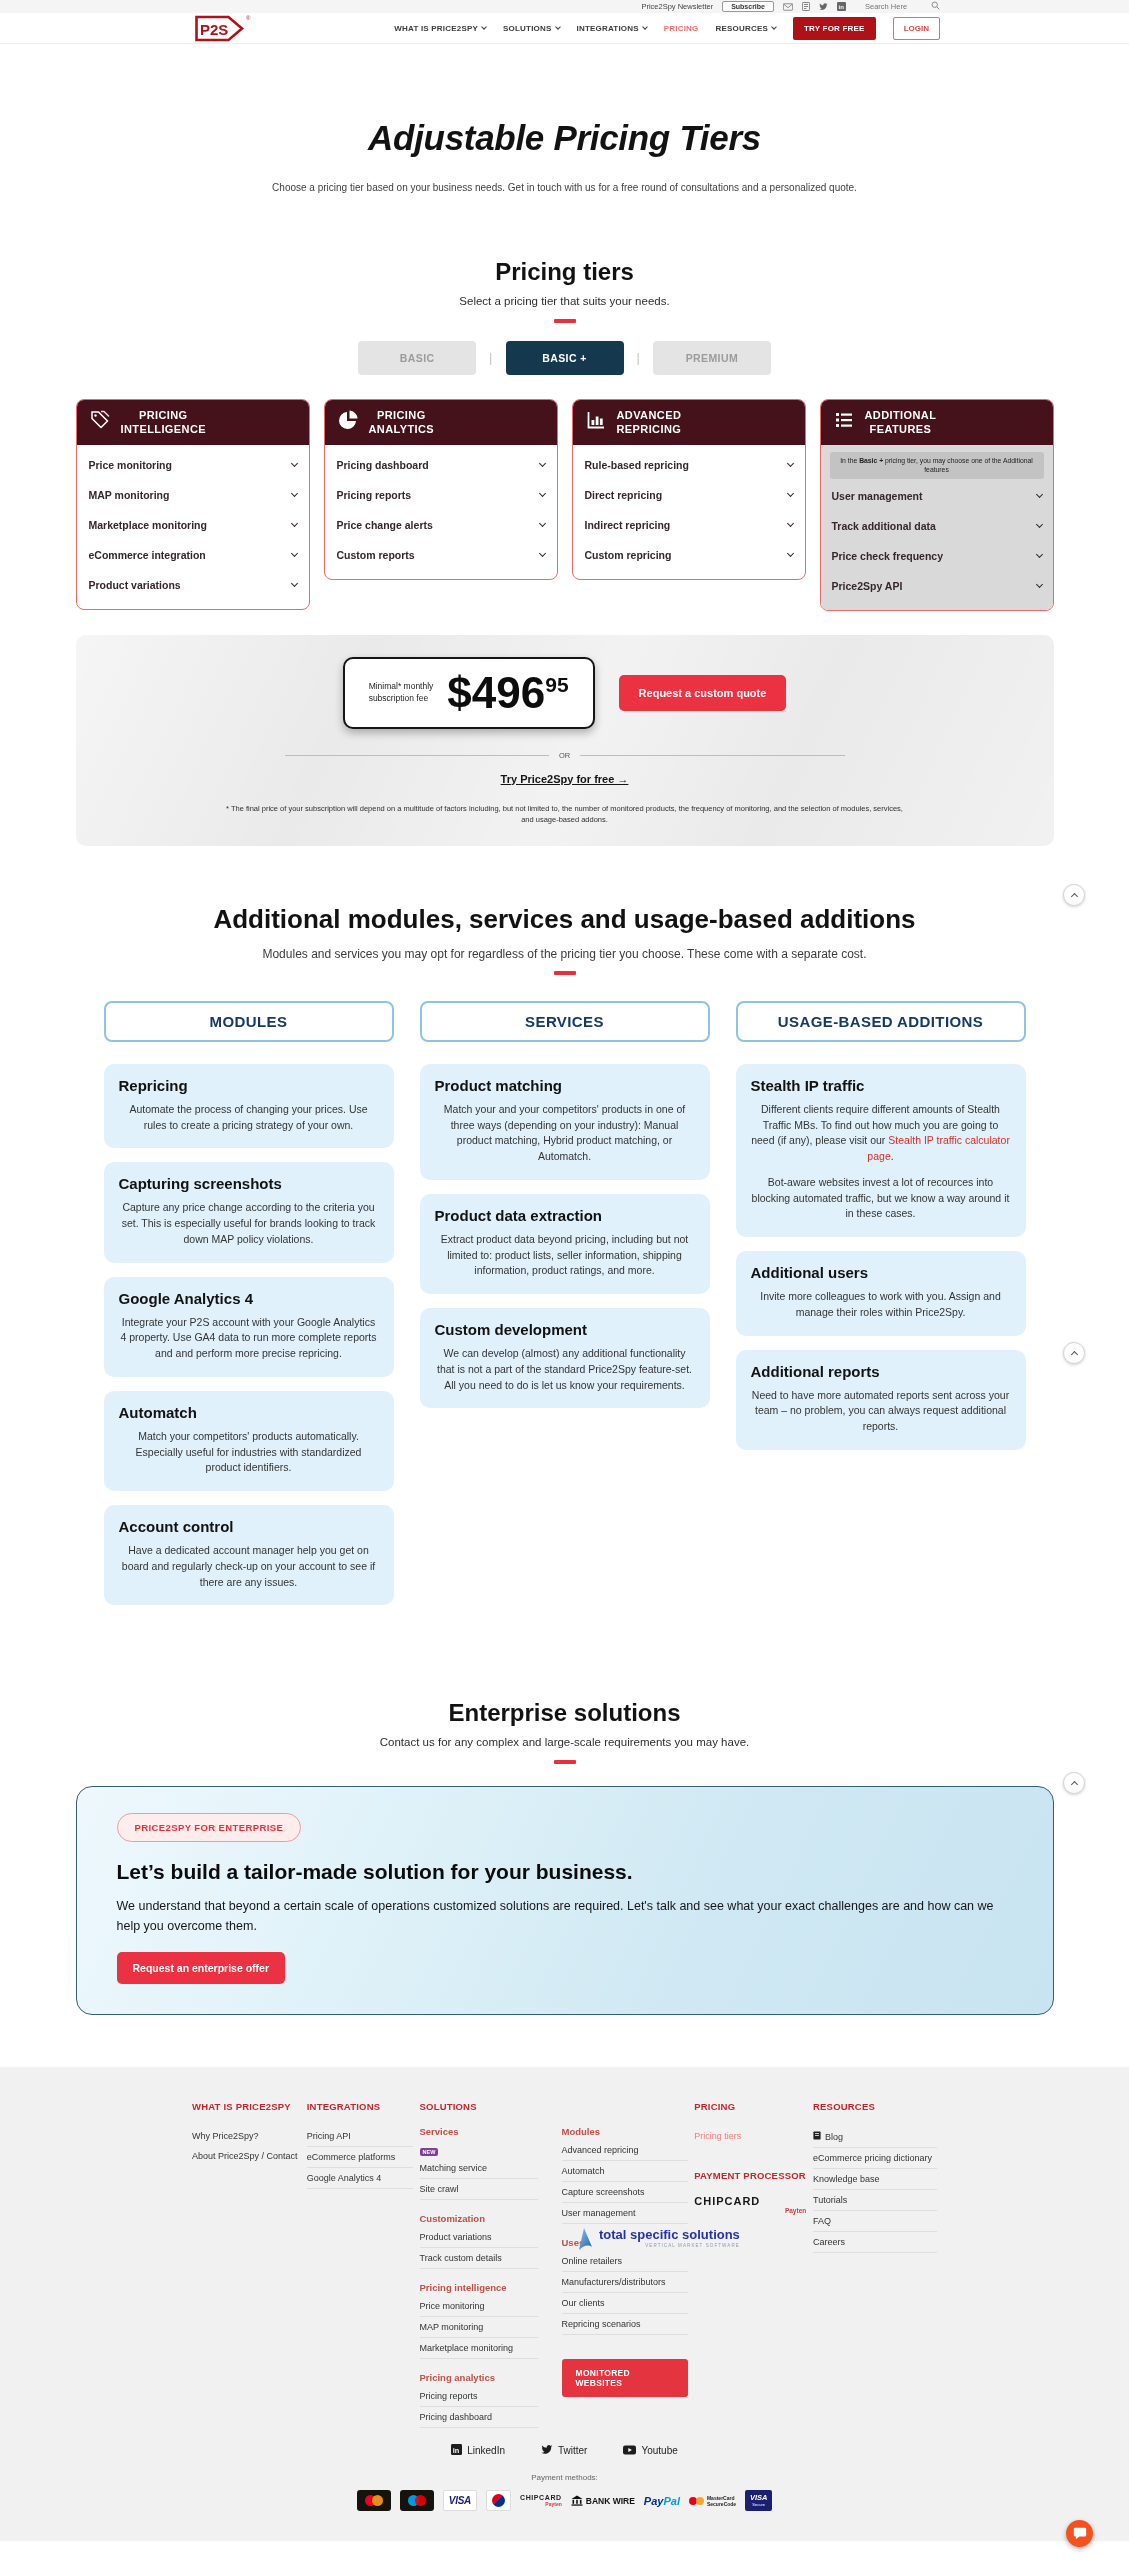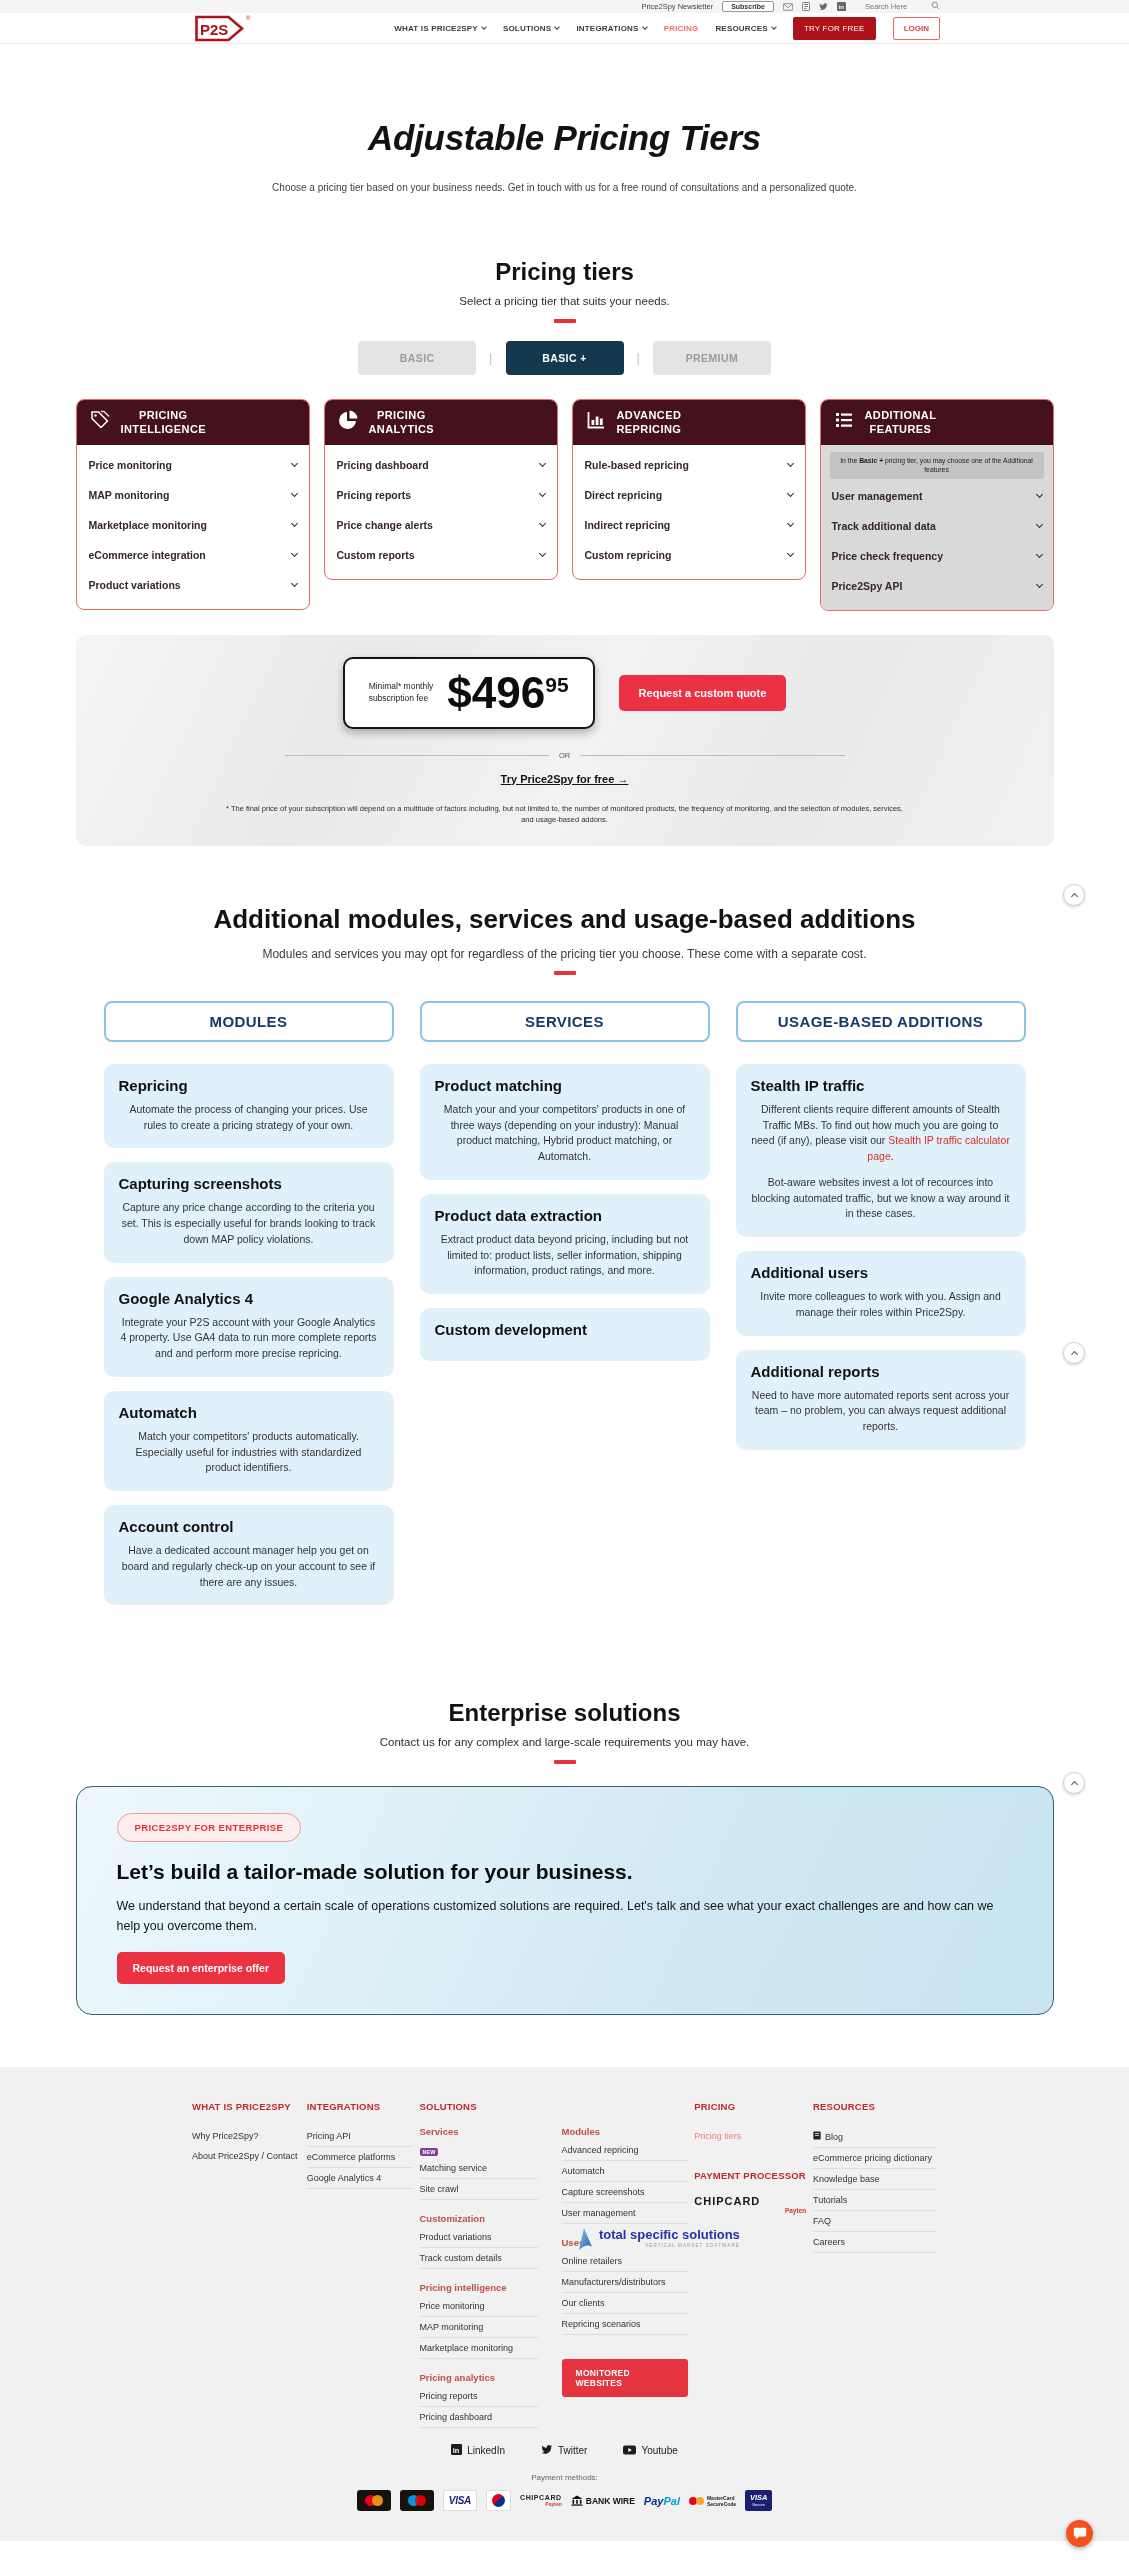--- a/index.html
+++ b/index.html
@@ -23,21 +23,21 @@
 .header { height:31px; background:#fff; border-bottom:1px solid #ececec; display:flex; align-items:center; }
 .header-inner { width:745px; margin-left:195px; display:flex; align-items:center; justify-content:space-between; }
 .logo { display:flex; align-items:flex-start; }
 .logo .reg { font-size:6px; color:#b01218; line-height:1; margin-left:1px; }
 .nav { display:flex; align-items:center; gap:17px; }
 .nav-item { display:flex; align-items:center; gap:4px; font-size:8px; font-weight:bold;
             color:#3c3c3c; letter-spacing:.2px; }
 .nav-item.active { color:#f26c6c; }
 .chev { display:inline-block; width:4px; height:4px; border-right:1.2px solid currentColor;
         border-bottom:1.2px solid currentColor; transform:rotate(45deg); margin-top:-2px; }
-.btn-try { background:#ae1117; color:#fff; font-size:8px; font-weight:normal; padding:7px 11px;
+.btn-try { background:#ae1117; color:#fff; font-size:8px; font-weight:bold; padding:7px 11px;
            border-radius:2px; letter-spacing:.2px; }
 .btn-login { border:1px solid #e26b6b; color:#d44; font-size:8px; font-weight:bold;
              padding:6px 10px; border-radius:2px; background:#fff; }
 
 
 .hero { padding-top:74px; text-align:center; }
 .hero h1 { font-size:35px; font-weight:800; color:#121212; letter-spacing:-.3px;font-style:italic; }
 .hero .sub { width:650px; margin:22px auto 0; font-size:10px; line-height:1.55; color:#3f3f3f; }
 
 
@@ -476,20 +476,21 @@
       <div class="addon-card">
         <h4>Product matching</h4>
         <p>Match your and your competitors' products in one of three ways (depending on your industry): Manual product matching, Hybrid product matching, or Automatch.</p>
       </div>
       <div class="addon-card">
         <h4>Product data extraction</h4>
         <p>Extract product data beyond pricing, including but not limited to: product lists, seller information, shipping information, product ratings, and more.</p>
       </div>
       <div class="addon-card">
         <h4>Custom development</h4>
+        <p>We can develop (almost) any additional functionality that is not a part of the standard Price2Spy feature-set. All you need to do is let us know your requirements.</p>
       </div>
     </div>
 
     <div class="addon-group">
       <div class="group-head">USAGE-BASED ADDITIONS</div>
       <div class="addon-card">
         <h4>Stealth IP traffic</h4>
         <p><span>Different clients require different amounts of Stealth Traffic MBs. To find out how much you are going to need (if any), please visit our </span><a class="red-link">Stealth IP traffic calculator page</a><span>.</span></p>
         <p>Bot-aware websites invest a lot of recources into blocking automated traffic, but we know a way around it in these cases.</p>
       </div>

